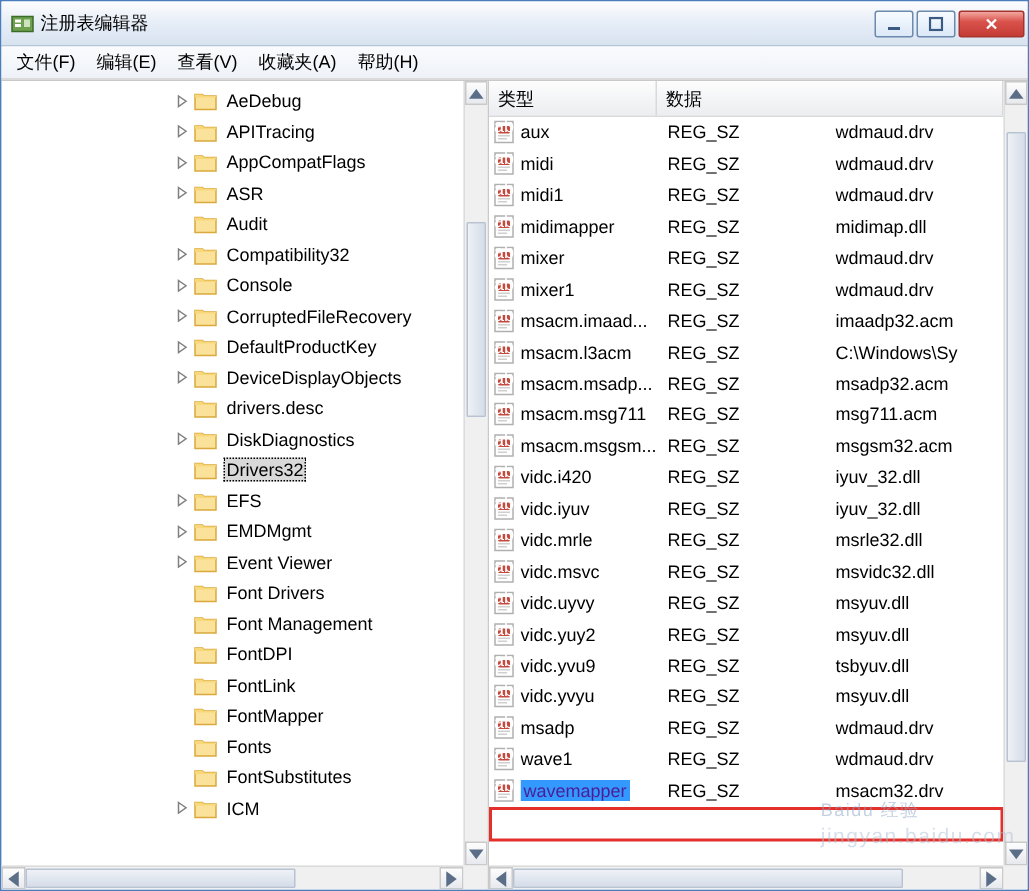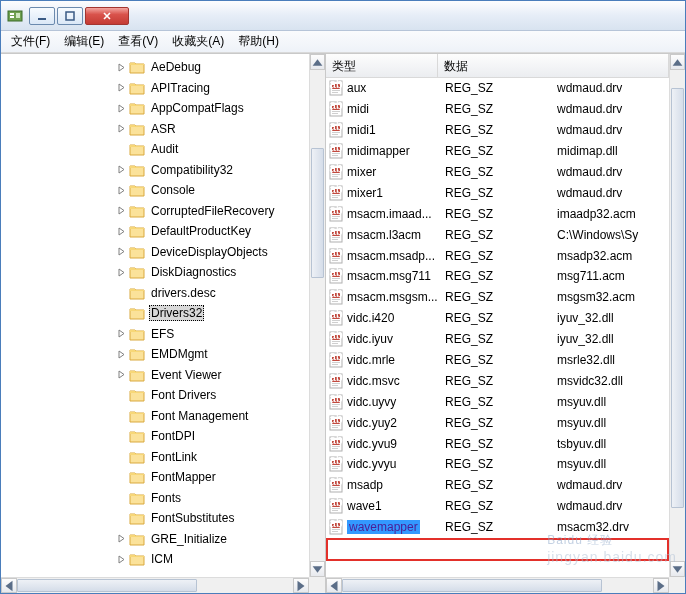--- a/index.html
+++ b/index.html
@@ -75,20 +75,21 @@
 
   <div class="titlebar">
     <span class="icon">
       <svg viewBox="0 0 16 16">
           <rect x="1" y="3" width="14" height="10" fill="#6fa04f" stroke="#3b6b28"></rect>
           <rect x="3" y="5" width="4" height="2" fill="#fff"></rect>
           <rect x="3" y="8" width="4" height="2" fill="#fff"></rect>
           <rect x="9" y="5" width="4" height="5" fill="#cde5bf"></rect>
         </svg>
     </span>
+    <span class="title">注册表编辑器</span>
     <div class="btns">
       <div class="btn min">
           <svg viewBox="0 0 10 10">
             <rect x="1" y="7" width="8" height="2" fill="#3a5a84"></rect>
           </svg>
         </div>
       <div class="btn max">
           <svg viewBox="0 0 10 10">
             <rect x="1" y="1" width="8" height="8" fill="none" stroke="#3a5a84" stroke-width="1.5"></rect>
           </svg>
@@ -243,43 +244,43 @@
             </span>
             <span class="folder">
               <svg viewBox="0 0 16 14">
                 <path d="M1 3 L6 3 L7 4 L15 4 L15 13 L1 13 Z" fill="#fbe29a" stroke="#d9a93e"></path>
                 <path d="M1 3 L6 3 L7 4 L15 4 L15 5 L1 5 Z" fill="#f7d778"></path>
               </svg>
             </span>
             <span class="label">DeviceDisplayObjects</span>
           </div>
           <div class="tree-row">
+            <span class="expander"></span>
+            <span class="folder">
+              <svg viewBox="0 0 16 14">
+                <path d="M1 3 L6 3 L7 4 L15 4 L15 13 L1 13 Z" fill="#fbe29a" stroke="#d9a93e"></path>
+                <path d="M1 3 L6 3 L7 4 L15 4 L15 5 L1 5 Z" fill="#f7d778"></path>
+              </svg>
+            </span>
+            <span class="label">drivers.desc</span>
+          </div>
+          <div class="tree-row">
             <span class="expander">
               <svg viewBox="0 0 9 9">
                 <path d="M2 1 L7 4.5 L2 8 Z" fill="#fff" stroke="#808080"></path>
               </svg>
             </span>
             <span class="folder">
               <svg viewBox="0 0 16 14">
                 <path d="M1 3 L6 3 L7 4 L15 4 L15 13 L1 13 Z" fill="#fbe29a" stroke="#d9a93e"></path>
                 <path d="M1 3 L6 3 L7 4 L15 4 L15 5 L1 5 Z" fill="#f7d778"></path>
               </svg>
             </span>
             <span class="label">DiskDiagnostics</span>
           </div>
-          <div class="tree-row">
-            <span class="expander"></span>
-            <span class="folder">
-              <svg viewBox="0 0 16 14">
-                <path d="M1 3 L6 3 L7 4 L15 4 L15 13 L1 13 Z" fill="#fbe29a" stroke="#d9a93e"></path>
-                <path d="M1 3 L6 3 L7 4 L15 4 L15 5 L1 5 Z" fill="#f7d778"></path>
-              </svg>
-            </span>
-            <span class="label">drivers.desc</span>
-          </div>
           <div class="tree-row sel">
             <span class="expander"></span>
             <span class="folder">
               <svg viewBox="0 0 16 14">
                 <path d="M1 3 L6 3 L7 4 L15 4 L15 13 L1 13 Z" fill="#fbe29a" stroke="#d9a93e"></path>
                 <path d="M1 3 L6 3 L7 4 L15 4 L15 5 L1 5 Z" fill="#f7d778"></path>
               </svg>
             </span>
             <span class="label">Drivers32</span>
           </div>
@@ -387,34 +388,20 @@
           </div>
           <div class="tree-row">
             <span class="expander"></span>
             <span class="folder">
               <svg viewBox="0 0 16 14">
                 <path d="M1 3 L6 3 L7 4 L15 4 L15 13 L1 13 Z" fill="#fbe29a" stroke="#d9a93e"></path>
                 <path d="M1 3 L6 3 L7 4 L15 4 L15 5 L1 5 Z" fill="#f7d778"></path>
               </svg>
             </span>
             <span class="label">FontSubstitutes</span>
-          </div>
-          <div class="tree-row">
-            <span class="expander">
-              <svg viewBox="0 0 9 9">
-                <path d="M2 1 L7 4.5 L2 8 Z" fill="#fff" stroke="#808080"></path>
-              </svg>
-            </span>
-            <span class="folder">
-              <svg viewBox="0 0 16 14">
-                <path d="M1 3 L6 3 L7 4 L15 4 L15 13 L1 13 Z" fill="#fbe29a" stroke="#d9a93e"></path>
-                <path d="M1 3 L6 3 L7 4 L15 4 L15 5 L1 5 Z" fill="#f7d778"></path>
-              </svg>
-            </span>
-            <span class="label">GRE_Initialize</span>
           </div>
           <div class="tree-row">
             <span class="expander">
               <svg viewBox="0 0 9 9">
                 <path d="M2 1 L7 4.5 L2 8 Z" fill="#fff" stroke="#808080"></path>
               </svg>
             </span>
             <span class="folder">
               <svg viewBox="0 0 16 14">
                 <path d="M1 3 L6 3 L7 4 L15 4 L15 13 L1 13 Z" fill="#fbe29a" stroke="#d9a93e"></path>

